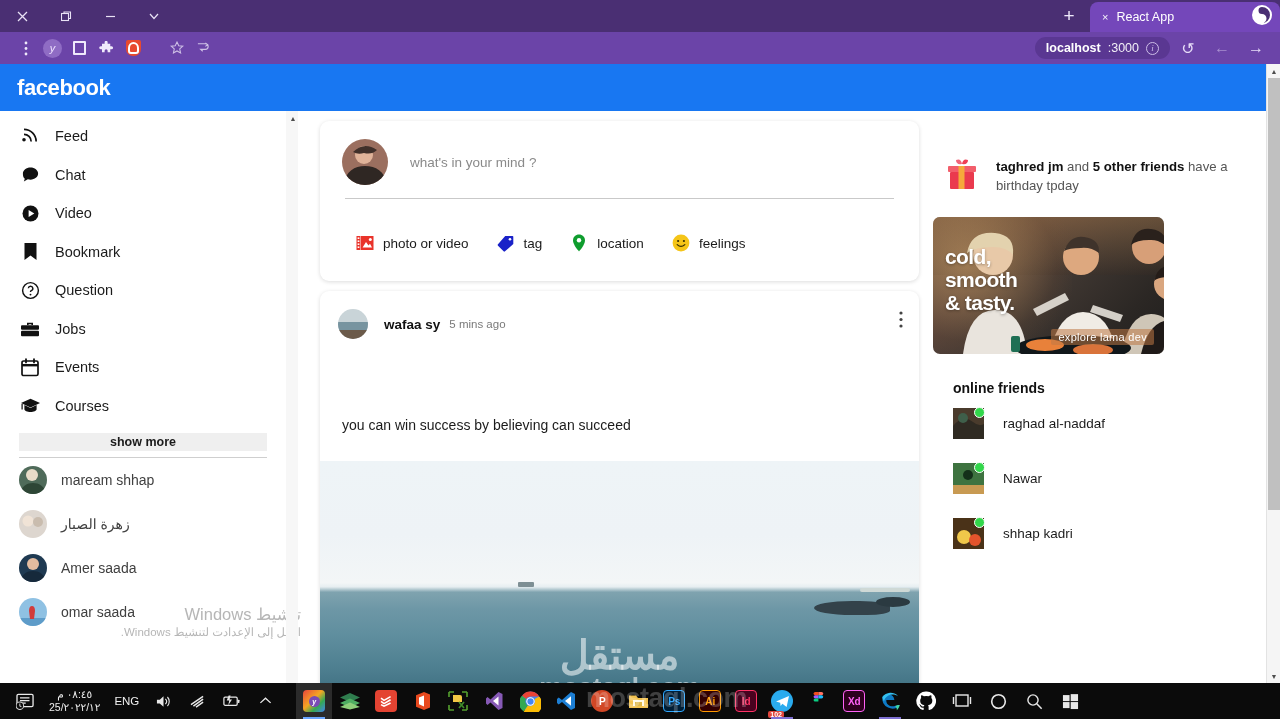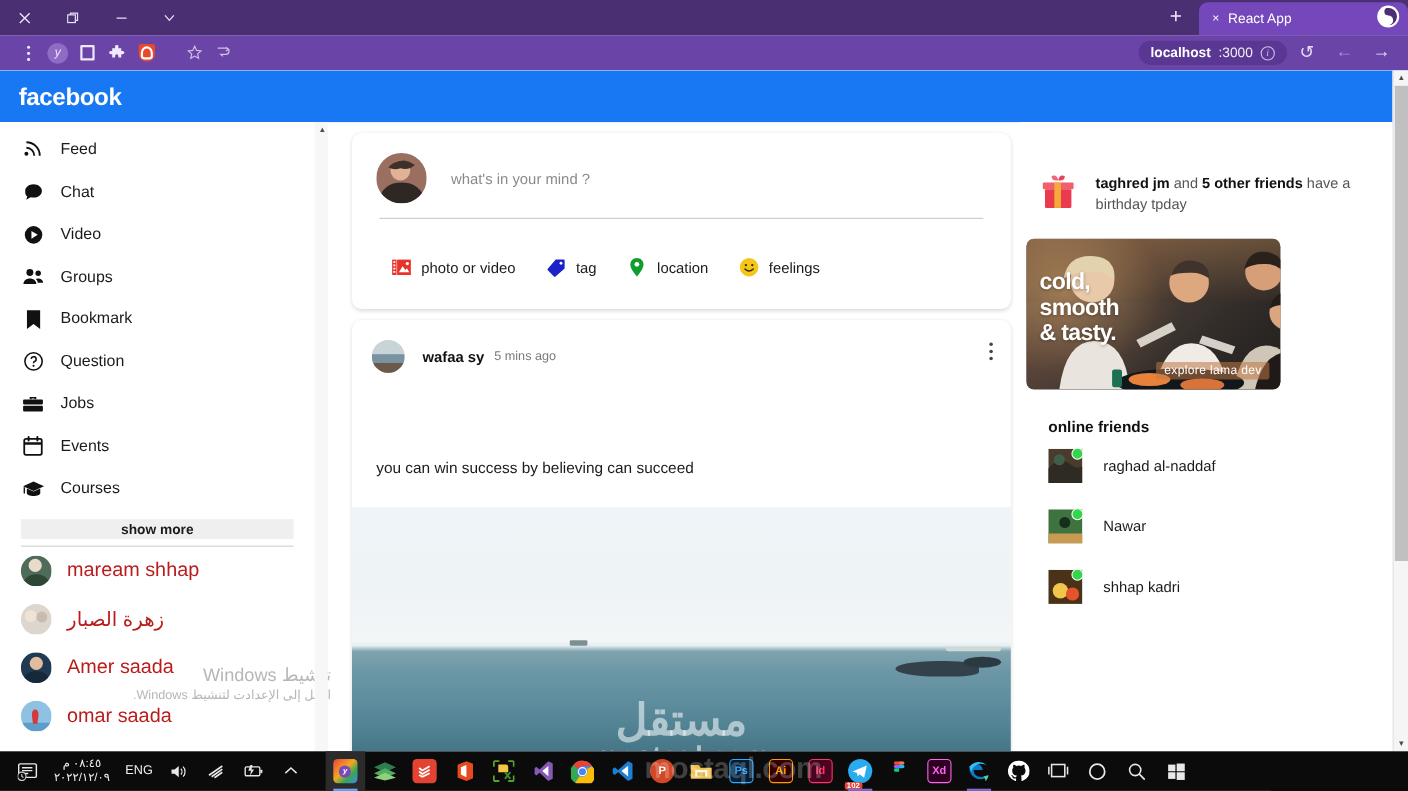--- a/index.html
+++ b/index.html
@@ -163,21 +163,21 @@
   .showmore{
     margin:8px 19px 0 19px; height:18px; background:#efefef; border-radius:0;
     display:flex; align-items:center; justify-content:center;
     font-size:12.5px; font-weight:bold; color:#1b1b1b;
   }
   .hr{ margin:6px 19px 0 19px; height:1px; background:#cfcfcf; }
   .friend-row{
     height:44px; display:flex; align-items:center; gap:14px; padding-left:19px;
   }
   .friend-row .av{ width:28px;height:28px;border-radius:50%; overflow:hidden; flex:none;}
-  .friend-row .nm{ font-size:18px; color:#b91c1c; }
+  .friend-row .nm{ font-size:14px; color:#404040; }
   .friend-row .nm.rtl{ direction:rtl; }
 
   
   .winmark{
     position:absolute; left:116px; top:540px; width:185px;
     text-align:right; direction:rtl; color:#b6b6b6; pointer-events:none;
   }
   .winmark .l1{ font-size:16.5px; line-height:20px; }
   .winmark .l2{ font-size:11.5px; line-height:16px; }
 
@@ -487,31 +487,20 @@
       <span class="lbl">Chat</span>
     </div>
     <div class="nav-item">
       <span class="ico">
         <svg width="19" height="19" viewBox="0 0 20 20">
             <circle cx="10" cy="10" r="8.4" fill="#111"></circle>
             <path d="M8 6.2 L14 10 L8 13.8z" fill="#fff"></path>
           </svg>
       </span>
       <span class="lbl">Video</span>
-    </div>
-    <div class="nav-item">
-      <span class="ico">
-        <svg width="21" height="19" viewBox="0 0 22 19">
-            <circle cx="7.5" cy="5.6" r="3.3" fill="#111"></circle>
-            <path d="M1.4 16.4c0-3.2 2.7-5.2 6.1-5.2s6.1 2 6.1 5.2z" fill="#111"></path>
-            <circle cx="15.4" cy="6.2" r="2.6" fill="#111"></circle>
-            <path d="M13 11.8c.8-.4 1.6-.6 2.5-.6 2.6 0 4.6 1.6 4.6 4.1h-5.2c0-1.4-.7-2.7-1.9-3.5z" fill="#111"></path>
-          </svg>
-      </span>
-      <span class="lbl">Groups</span>
     </div>
     <div class="nav-item">
       <span class="ico">
         <svg width="15" height="19" viewBox="0 0 15 19">
             <path d="M1.5 1h12v17l-6-4.4L1.5 18z" fill="#111"></path>
           </svg>
       </span>
       <span class="lbl">Bookmark</span>
     </div>
     <div class="nav-item">
@@ -808,21 +797,21 @@
     <div class="tb-btn">
       <svg width="19" height="17" viewBox="0 0 20 18">
           <rect x="1" y="1.5" width="17" height="13" rx="1.4" fill="none" stroke="#e8e8e8" stroke-width="1.4"></rect>
           <path d="M4.2 5.2h10M4.2 8h10M4.2 10.8h6" stroke="#e8e8e8" stroke-width="1.3"></path>
           <circle cx="4" cy="13.5" r="4" fill="#0b0b0b" stroke="#cfcfcf" stroke-width="1.1"></circle>
           <path d="M4 11.2V13.6l1.6 1" stroke="#cfcfcf" stroke-width="1.1" fill="none"></path>
         </svg>
     </div>
     <div class="clock">
       <span>٠٨:٤٥ م</span>
-      <span>٢٠٢٢/١٢/٠٩</span>
+      <span>٢٠٢٢/١٢/25</span>
     </div>
     <span class="tray-txt">ENG</span>
     <div class="tb-btn">
       <svg width="17" height="15" viewBox="0 0 18 16">
           <path d="M2 6h3l4-3.5v11L5 10H2z" fill="#e8e8e8"></path>
           <path d="M11 5.2a4 4 0 0 1 0 5.6M13.2 3.2a7 7 0 0 1 0 9.6" fill="none" stroke="#e8e8e8" stroke-width="1.2"></path>
         </svg>
     </div>
     <div class="tb-btn">
       <svg width="17" height="14" viewBox="0 0 18 15">

